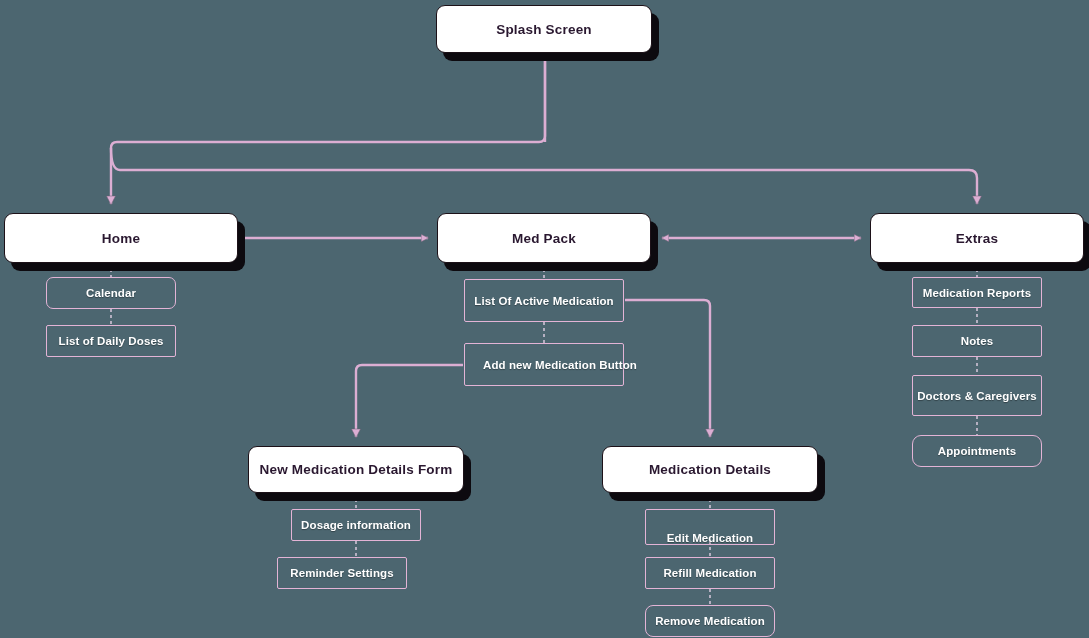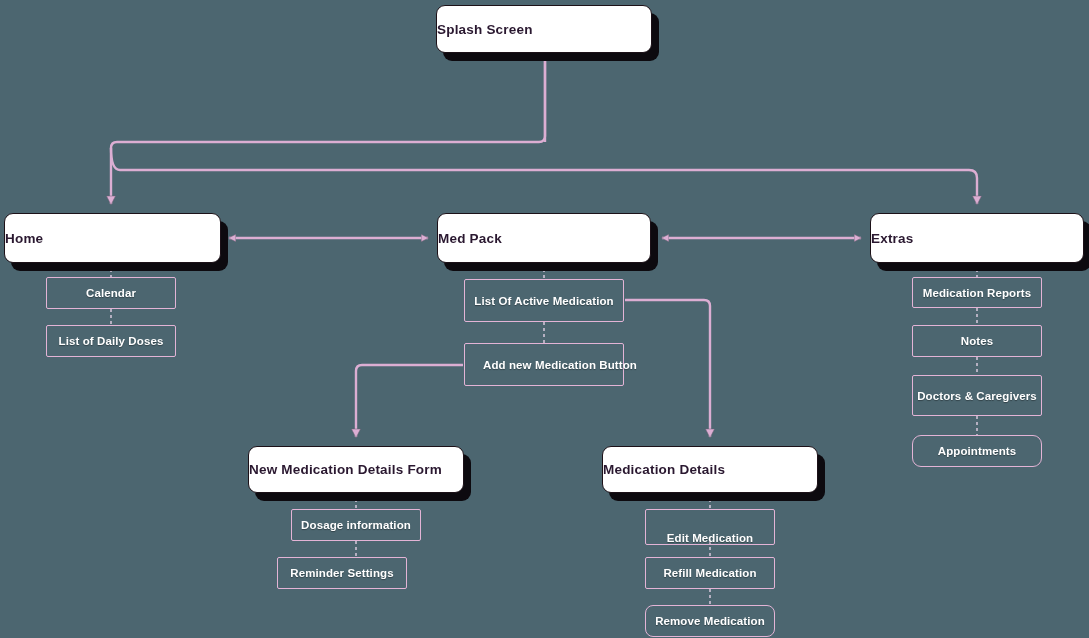--- a/index.html
+++ b/index.html
@@ -30,20 +30,21 @@
   
   .node-main {
     position: absolute;
     box-sizing: border-box;
     background: #ffffff;
     border: 1.5px solid #1c1118;
     border-radius: 9px;
     box-shadow: 7px 8px 0 0 #0d0a0f;
     display: flex;
     align-items: center;
+    justify-content: center;
     z-index: 3;
   }
   .node-main .label {
     color: #2a1830;
     font-size: 13.5px;
     font-weight: bold;
     letter-spacing: 0.2px;
     white-space: nowrap;
     text-align: center;
   }
@@ -118,24 +119,24 @@
 
     <line x1="710" y1="493" x2="710" y2="509" stroke="#cfc3d6" stroke-width="1.6" stroke-dasharray="3 3"></line>
     <line x1="710" y1="541" x2="710" y2="557" stroke="#cfc3d6" stroke-width="1.6" stroke-dasharray="3 3"></line>
     <line x1="710" y1="589" x2="710" y2="605" stroke="#cfc3d6" stroke-width="1.6" stroke-dasharray="3 3"></line>
   </svg>
 
   <div class="node-main" style="left: 436px; top: 5px; width: 216px; height: 48px;">
     <span class="label">Splash Screen</span>
   </div>
 
-  <div class="node-main" style="left: 4px; top: 213px; width: 217px; height: 50px;">
+  <div class="node-main" style="left: 4px; top: 213px; width: 234px; height: 50px;">
     <span class="label">Home</span>
   </div>
-  <div class="node-sub" style="left: 46px; top: 277px; width: 130px; height: 32px;">
+  <div class="node-sub" style="left: 46px; top: 277px; width: 130px; height: 32px; border-radius: 7px;">
     <span class="label">Calendar</span>
   </div>
   <div class="node-sub" style="left: 46px; top: 325px; width: 130px; height: 32px;">
     <span class="label">List of Daily Doses</span>
   </div>
 
   <div class="node-main" style="left: 437px; top: 213px; width: 214px; height: 50px;">
     <span class="label">Med Pack</span>
   </div>
   <div class="node-sub" style="left: 464px; top: 279px; width: 160px; height: 43px;">

